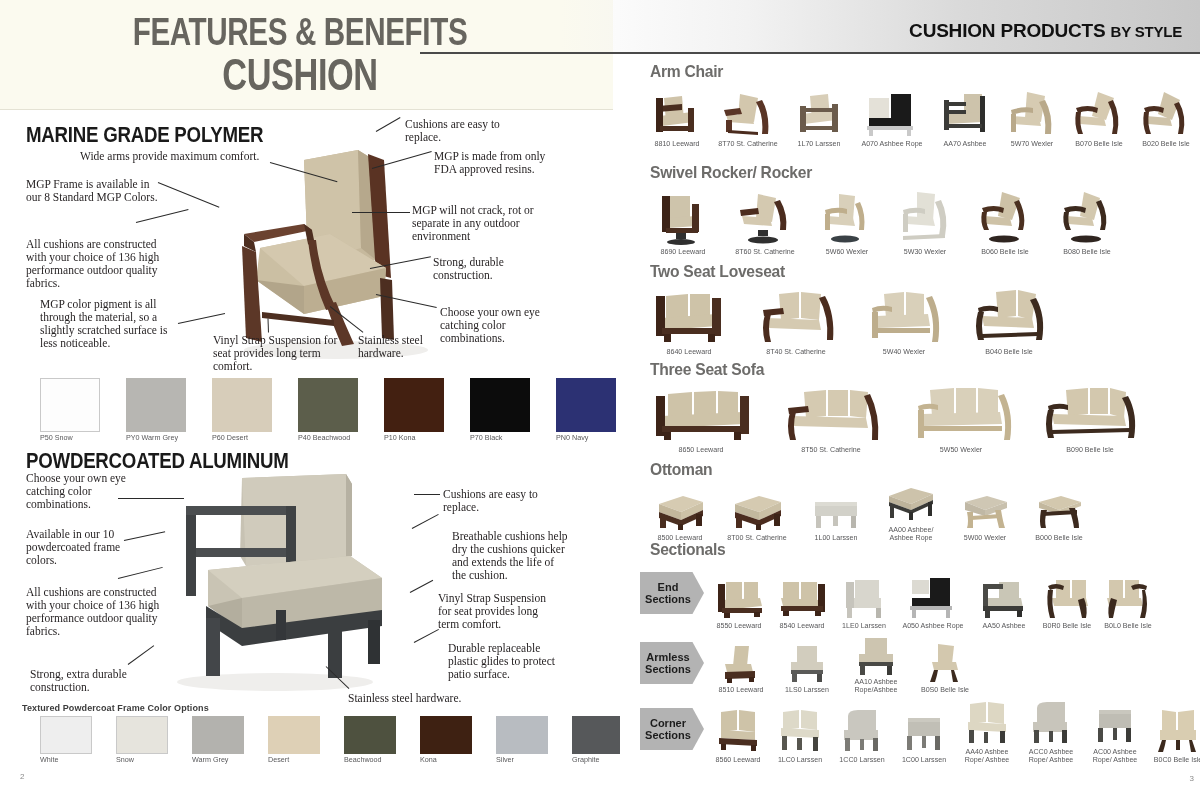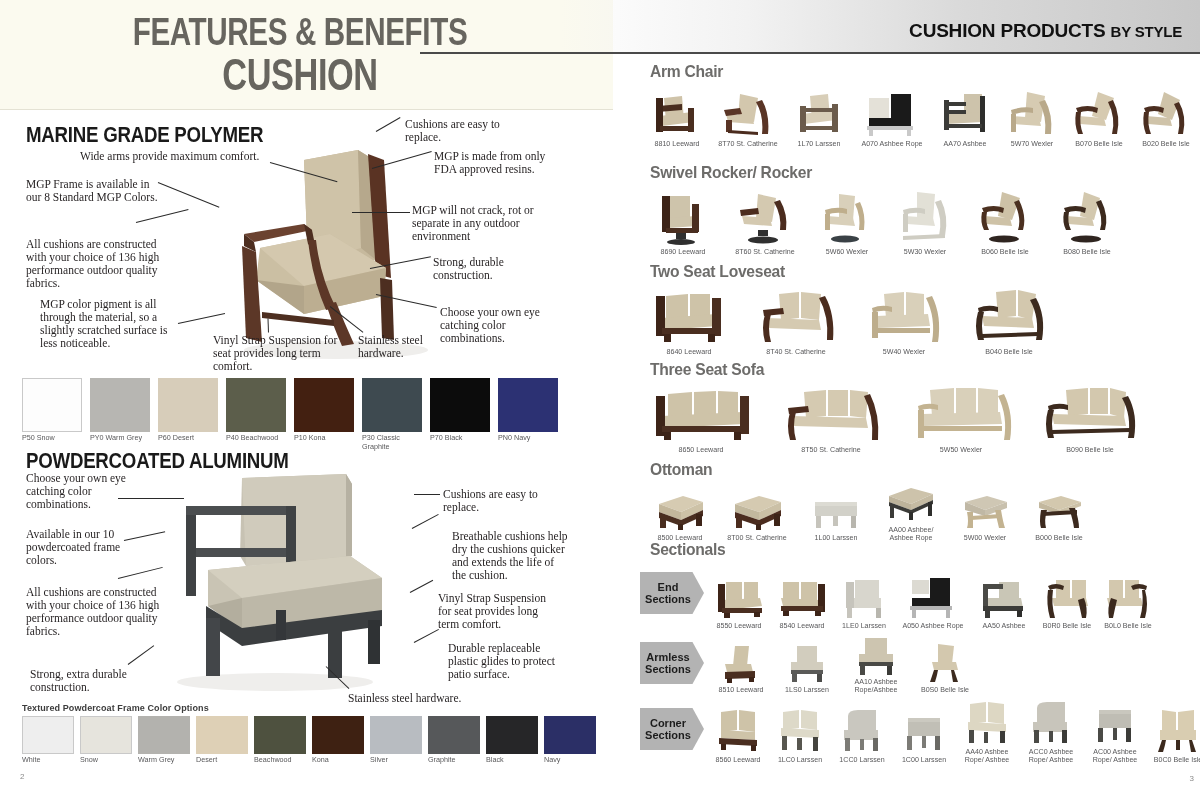--- a/index.html
+++ b/index.html
@@ -55,21 +55,21 @@
     background: #2a2a2a;
     height: 1px;
     transform-origin: left center;
   }
 
   
   .art { position: absolute; }
 
   
   .swatch-row { position: absolute; display: flex; }
-  .swatch { position: relative; }
+  .swatch { position: relative; margin-left: 18px; }
   .swatch .chip {
     width: 100%;
     border: 1px solid #c9c9c9;
   }
   .swatch .cap {
     font-family: "Liberation Sans", sans-serif;
     font-size: 7.2px;
     color: #58585a;
     line-height: 8.6px;
     margin-top: 2px;
@@ -223,24 +223,20 @@
         <div class="chip" style="height:54px; background:#d7cdba; border-color:#d7cdba;"></div>
         <span class="cap">P60 Desert</span>
       </div>
       <div class="swatch" style="width:60px;">
         <div class="chip" style="height:54px; background:#5c5e4b; border-color:#5c5e4b;"></div>
         <span class="cap">P40 Beachwood</span>
       </div>
       <div class="swatch" style="width:60px;">
         <div class="chip" style="height:54px; background:#432011; border-color:#432011;"></div>
         <span class="cap">P10 Kona</span>
-      </div>
-      <div class="swatch" style="width:60px;">
-        <div class="chip" style="height:54px; background:#3e4a50; border-color:#3e4a50;"></div>
-        <span class="cap">P30 Classic Graphite</span>
       </div>
       <div class="swatch" style="width:60px;">
         <div class="chip" style="height:54px; background:#0c0c0c; border-color:#0c0c0c;"></div>
         <span class="cap">P70 Black</span>
       </div>
       <div class="swatch" style="width:60px;">
         <div class="chip" style="height:54px; background:#2c3173; border-color:#2c3173;"></div>
         <span class="cap">PN0 Navy</span>
       </div>
     </div>

